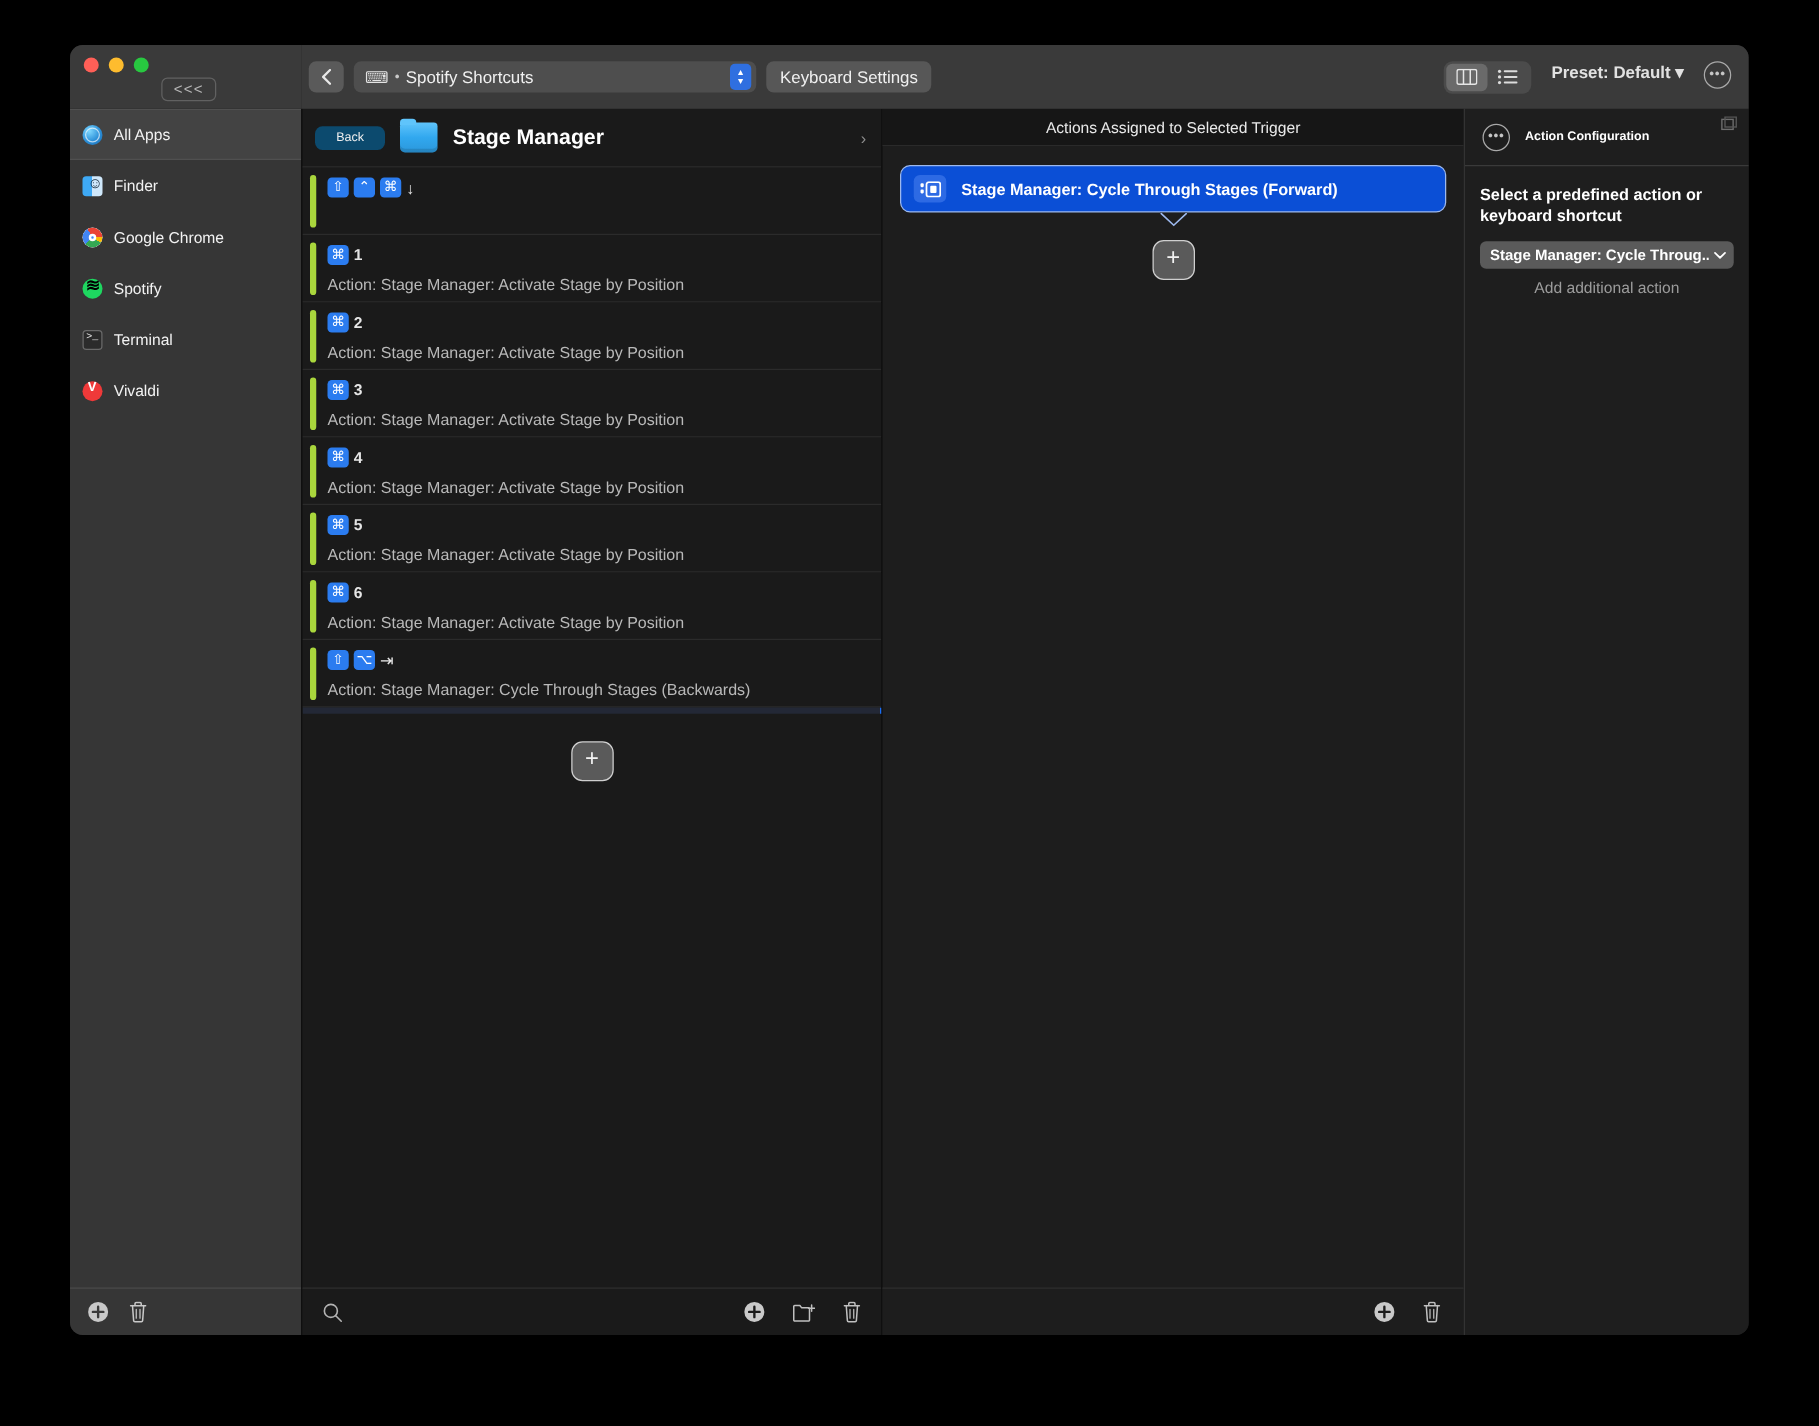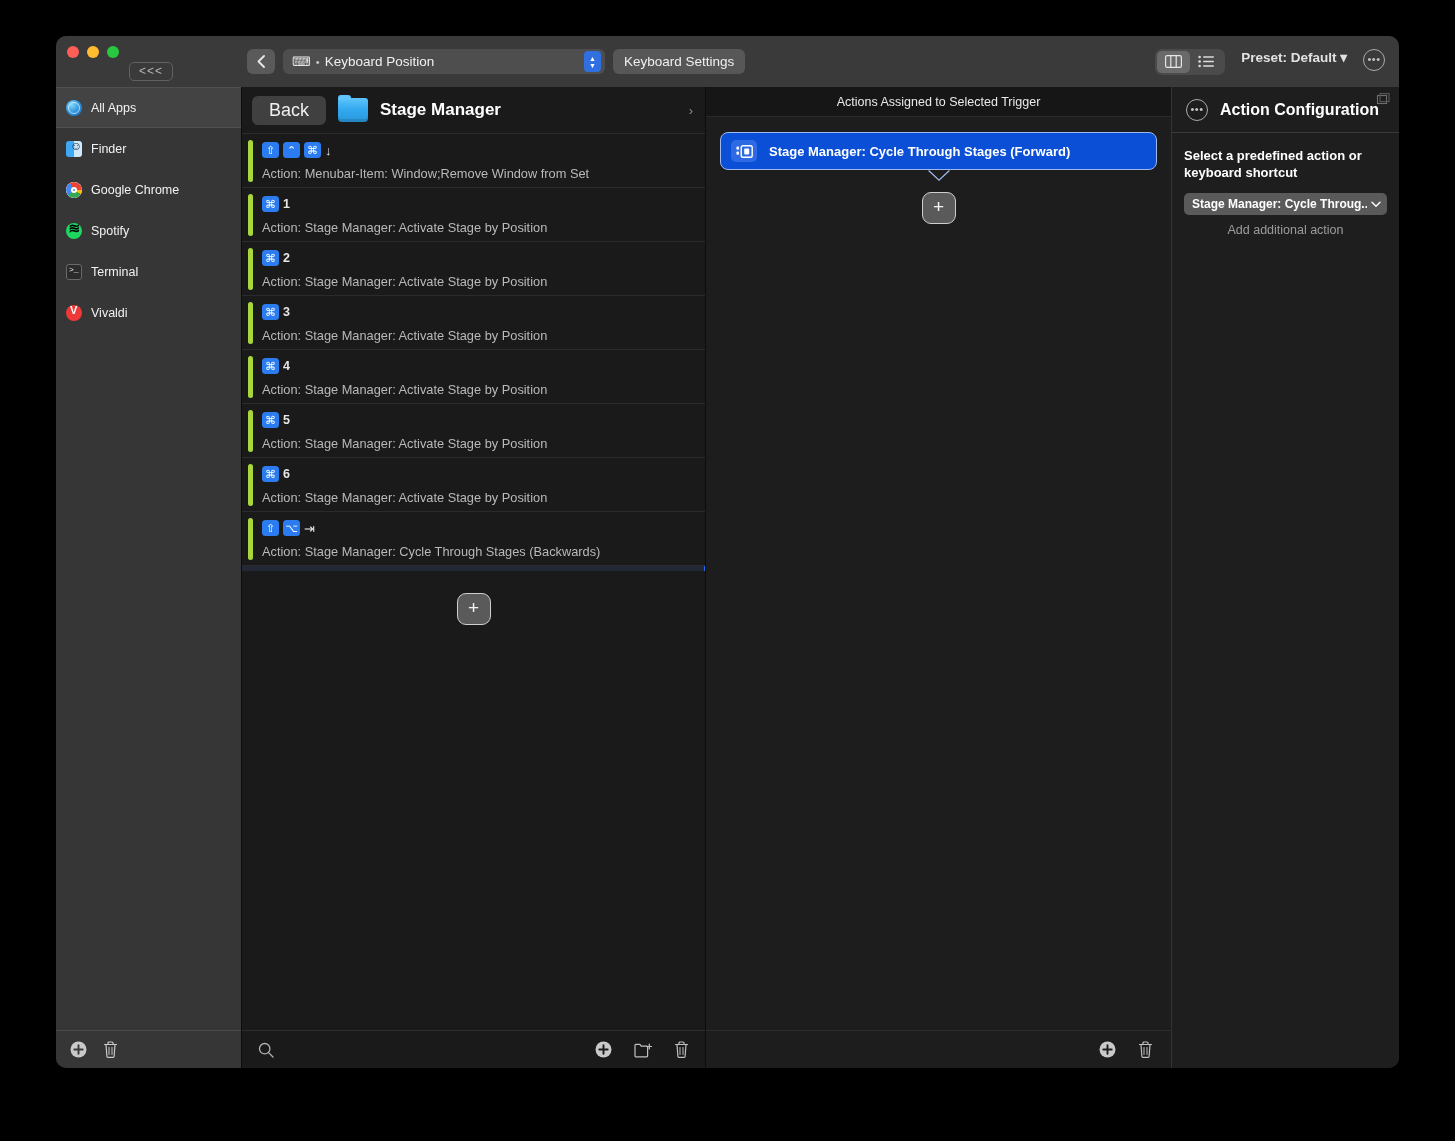--- a/index.html
+++ b/index.html
@@ -202,24 +202,24 @@
   }
   .list-head {
     height: 47px;
     display: flex; align-items: center;
     padding: 0 12px 0 10px;
     gap: 12px;
     border-bottom: 1px solid #2c2c2c;
     flex: 0 0 auto;
   }
   .back-btn {
-    background: #404040;
+    background: #0c4a6e;
     border-radius: 6px;
     color: #efefef;
-    font-size: 18px;
+    font-size: 10px;
     padding: 4px 17px;
   }
   .folder-icon {
     width: 30px; height: 24px;
     border-radius: 3px 3px 4px 4px;
     background: linear-gradient(180deg, #5fc4fb 0%, #31a8ef 50%, #2b97db 100%);
     box-shadow: inset 0 -3px 0 rgba(0,0,0,.12);
     position: relative;
     flex: 0 0 auto;
   }
@@ -362,21 +362,21 @@
   }
   .config-head {
     height: 46px;
     display: flex; align-items: center;
     gap: 12px;
     padding: 0 14px;
     border-bottom: 1px solid #3a3a3a;
     position: relative;
     flex: 0 0 auto;
   }
-  .config-title { color: #fff; font-size: 16px; font-weight: bold; }
+  .config-title { color: #fff; font-size: 10px; font-weight: bold; }
   .panel-mini-icon {
     position: absolute; right: 9px; top: 6px;
     width: 16px; height: 14px;
   }
   .config-body { padding: 14px 12px 0 12px; }
   .config-desc {
     color: #fff; font-size: 13px; font-weight: bold;
     line-height: 17px;
   }
   .config-select {
@@ -420,21 +420,21 @@
     <div class="tb-main">
       <div class="back-chip">
         <svg width="8" height="13" viewBox="0 0 8 13">
           <path d="M7 1 L1.5 6.5 L7 12" stroke="#e8e8e8" stroke-width="1.8" fill="none" stroke-linecap="round" stroke-linejoin="round"></path>
         </svg>
       </div>
 
       <div class="path-control">
         <span class="kbd-icon">⌨</span>
         <span class="path-dot">•</span>
-        <span class="path-label">Keyboard Position</span>
+        <span class="path-label">Spotify Shortcuts</span>
         <span class="stepper">
           <span>▲</span>
             <span>▼</span>
         </span>
       </div>
 
       <div class="kb-settings-btn">Keyboard Settings</div>
 
       <div class="tb-right-group">
         <div class="seg">
@@ -523,21 +523,20 @@
       <div class="rows">
 
         <div class="row">
           <div class="row-accent"></div>
           <div class="keys">
             <span class="kbadge">⇧</span>
             <span class="kbadge">⌃</span>
             <span class="kbadge">⌘</span>
             <span class="kplain">↓</span>
           </div>
-          <div class="row-sub">Action: Menubar-Item: Window;Remove Window from Set</div>
         </div>
 
         <div class="row">
           <div class="row-accent"></div>
           <div class="keys">
             <span class="kbadge">⌘</span>
             <span class="kplain num">1</span>
           </div>
           <div class="row-sub">Action: Stage Manager: Activate Stage by Position</div>
         </div>

